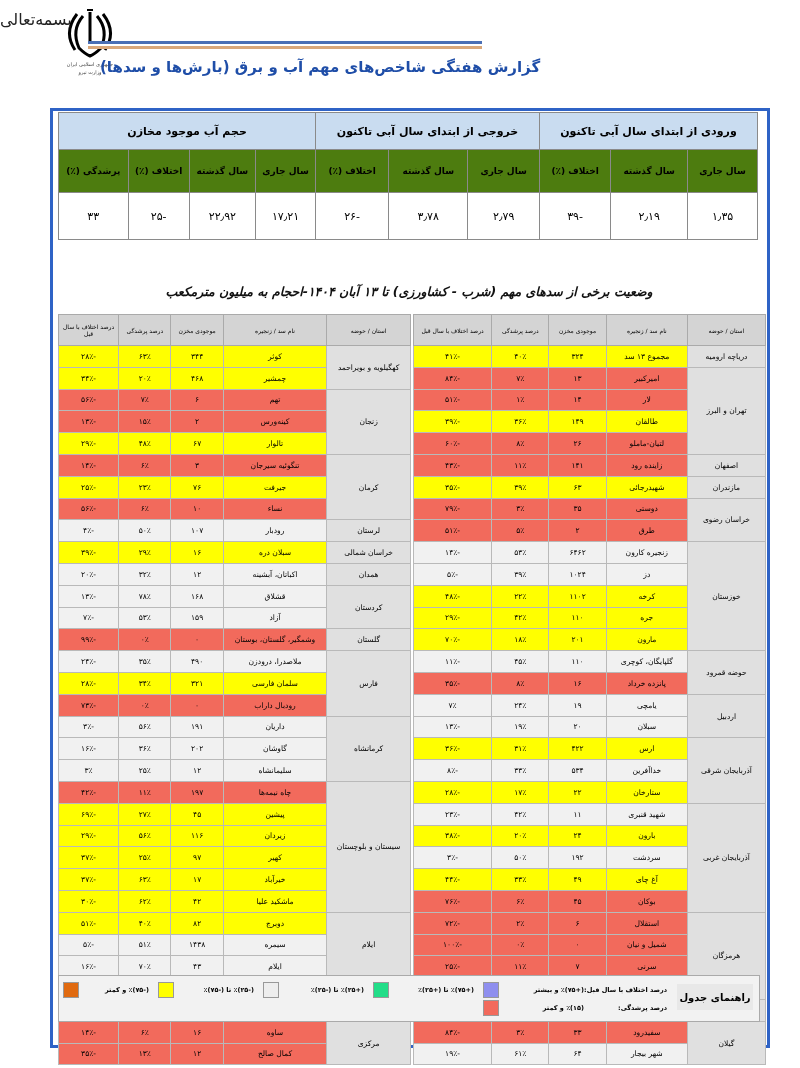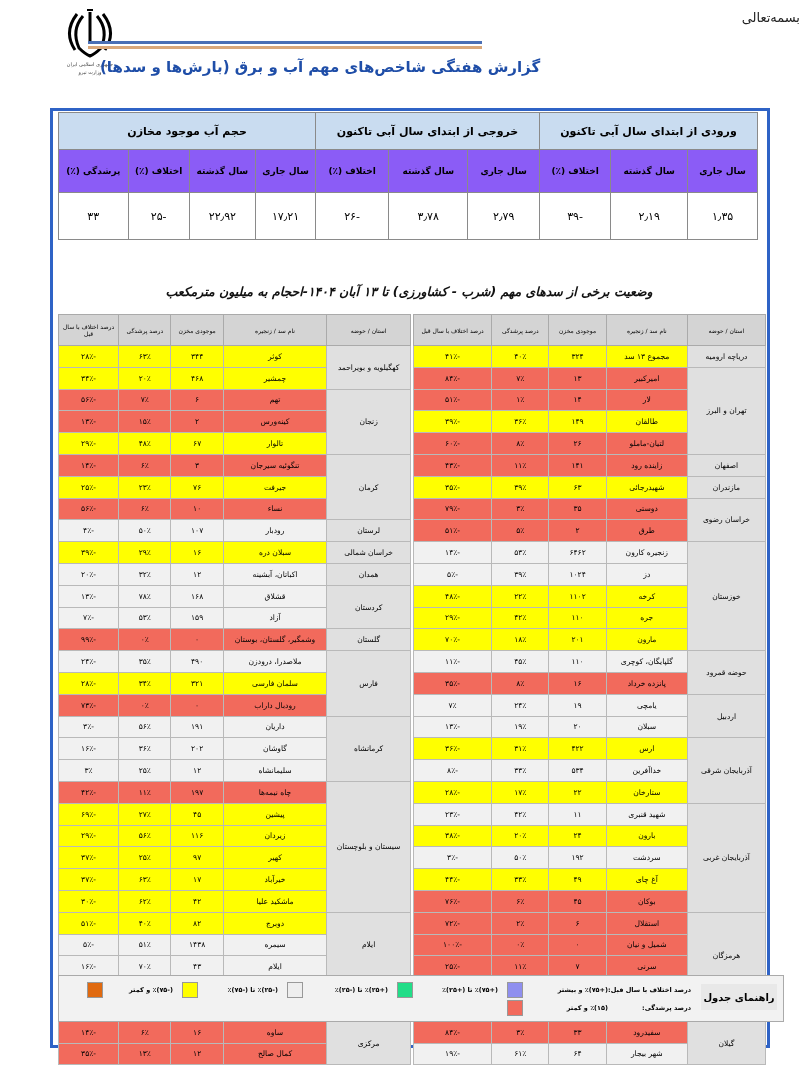--- a/index.html
+++ b/index.html
@@ -1,42 +1,42 @@
 <!DOCTYPE html>
 <html><head>
 <meta charset="utf-8">
 <style>
   html, body { margin:0; padding:0; background:#fff; }
   body { width:800px; height:1068px; position:relative; overflow:hidden; font-family:"DejaVu Sans", sans-serif; direction:rtl; }
   .logo { position:absolute; left:60px; top:8px; width:60px; height:80px; }
   .logo svg { width:50px; height:52px; display:block; margin:0 auto; }
   .logo .cap { font-size:5px; text-align:center; color:#444; line-height:8px; }
-  .bismillah { position:absolute; left:0; right:0; top:10px; text-align:right; font-size:13px; color:#222; }
+  .bismillah { position:absolute; left:0; right:0; top:10px; text-align:left; font-size:16px; color:#222; }
   .rules { position:absolute; left:88px; right:318px; top:41px; }
   .rules div { height:3px; }
   .report-title { position:absolute; left:100px; right:20px; top:58px; text-align:left; font-size:15px; font-weight:bold; color:#1f4ea8; }
   .frame { position:absolute; left:50px; top:108px; width:720px; height:940px; border:3px solid #2f63c6; box-sizing:border-box; }
   table { border-collapse:collapse; }
   .sum { position:absolute; left:58px; top:112px; width:700px; background:#fff; }
   .sum td { border:1px solid #8a8a8a; text-align:center; font-weight:bold; }
   .sum .ttl td { background:#d9d9d9; font-size:12px; height:34px; border:2px solid #555; }
   .sum .grp td { background:#c9dcf0; font-size:11px; height:34px; }
-  .sum .sub td { background:#8b5cf6; font-size:9px; height:40px;margin-top:22px; }
+  .sum .sub td { background:#4d7c0f; font-size:9px; height:40px;margin-top:22px; }
   .sum .val td { font-size:11px; height:44px; font-weight:normal; }
   .dam-title { position:absolute; left:58px; right:40px; top:284px; text-align:center; font-size:12.5px; font-weight:bold; color:#111;font-style:italic; }
   .dt { position:absolute; top:314px; width:353px; font-size:7.6px; }
   .dt td { border:1px solid #b9b9b9; text-align:center; height:20.8px; padding:0; }
   .dt th { background:#d4d4d4; font-weight:normal; font-size:6px; height:28px; border:1px solid #aaa; }
   .dt td.prov { background:#e0e0e0; font-size:7.5px; }
   .dt tr.y td:not(.prov) { background:#ffff00; }
   .dt tr.r td:not(.prov) { background:#f26a5c; }
   .dt tr.g td:not(.prov) { background:#f1f1f1; }
   .dt-right { left:413px; }
   .dt-left { left:58px; }
-  .legend { position:absolute; left:58px; top:975px; width:700px; height:45px; border:1px solid #aaa; background:#f2f2f2; font-size:6.5px;padding-left:24px; }
+  .legend { position:absolute; left:58px; top:975px; width:700px; height:45px; border:1px solid #aaa; background:#f2f2f2; font-size:6.5px; }
   .lg-title { position:absolute; right:6px; top:8px; width:76px; height:26px; background:#e8e8e8; font-size:10px; font-weight:bold; display:flex; align-items:center; justify-content:center; }
   .lg-lbl { position:absolute; font-weight:bold; }
   .sw { position:absolute; width:14px; height:14px; border:1px solid #999; }
 </style>
 </head>
 <body>
 
 <div class="logo">
   <svg viewBox="0 0 50 52">
     <path d="M25 4 L25 40" stroke="#000" stroke-width="3"></path>

